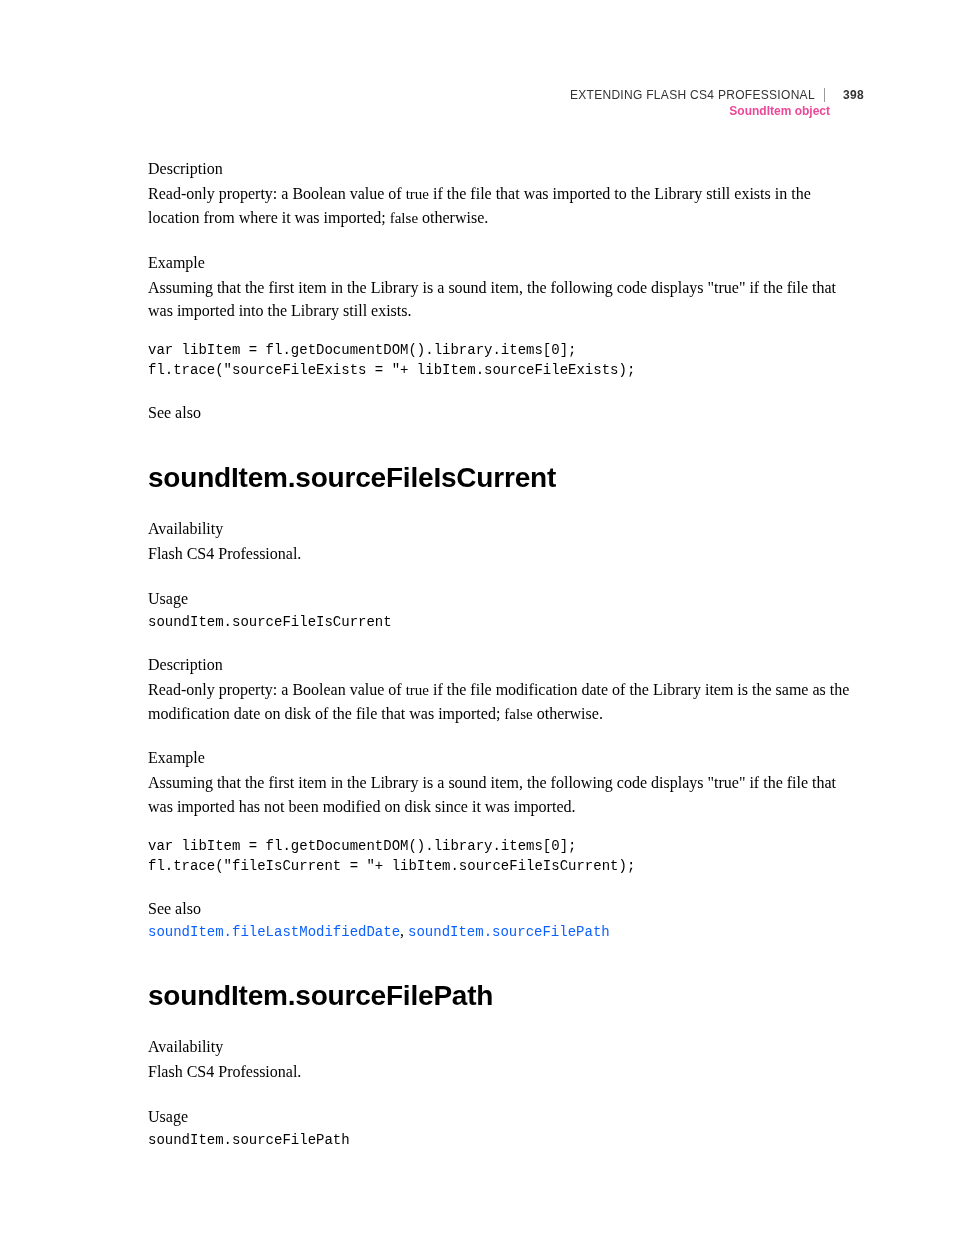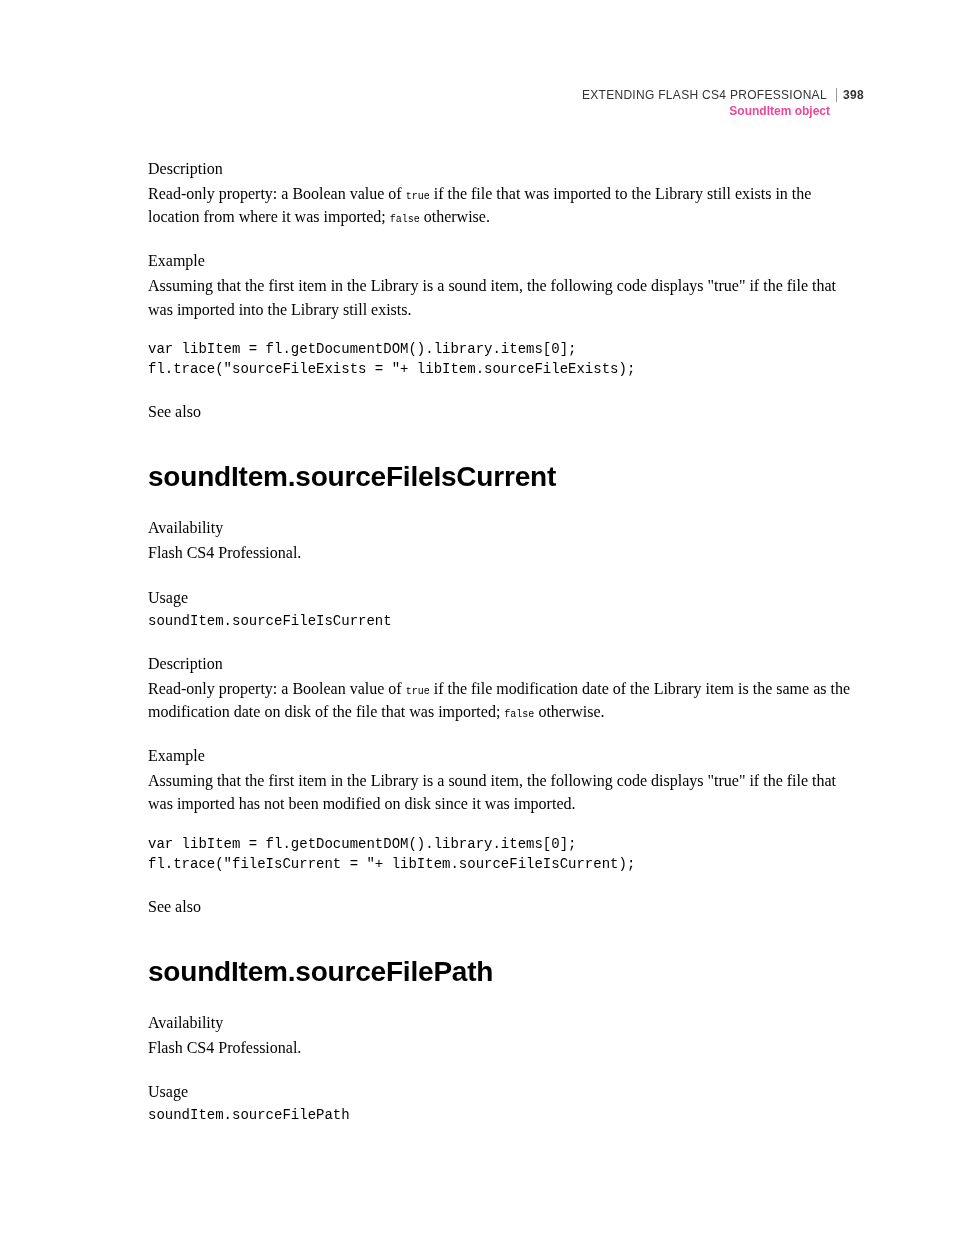--- a/index.html
+++ b/index.html
@@ -24,21 +24,21 @@
     font-family: "Myriad Pro", "Segoe UI", Arial, sans-serif;
     font-size: 12px;
     line-height: 1.3;
   }
   .running-head .line1 {
     letter-spacing: 0.3px;
     color: #333;
   }
   .running-head .pagenum {
     font-weight: 700;
-    padding-left: 6px;
+    padding-left: 18px;
     border-left: 1px solid #999;
     margin-left: 6px;
   }
   .running-head .line2 {
     font-weight: 700;
     color: #ec4899;
     padding-right: 34px; 
   }
   .content {
     padding-top: 72px;
@@ -53,22 +53,22 @@
     font-size: 16px;
     line-height: 1.45;
     margin: 0 0 24px 0;
   }
   .body.tight { margin-bottom: 18px; }
   code, .mono, pre {
     font-family: "Courier New", Courier, monospace;
     font-size: 14px;
   }
   .inline-mono {
-    font-family: Liberation Mono, monospace;
-    font-size: 10px;
+    font-family: Liberation Serif, serif;
+    font-size: 15px;
   }
   pre {
     margin: 2px 0 24px 0;
     white-space: pre;
     line-height: 1.45;
   }
   .link {
     color: #0b5fff;
     font-family: "Courier New", Courier, monospace;
     font-size: 14px;
@@ -145,20 +145,23 @@
 
     <div class="block">
       <p class="subhead">Example</p>
       <p class="body tight">Assuming that the first item in the Library is a sound item, the following code displays "true" if the file that was imported has not been modified on disk since it was imported.</p>
       <pre>var libItem = fl.getDocumentDOM().library.items[0];
 fl.trace("fileIsCurrent = "+ libItem.sourceFileIsCurrent);</pre>
     </div>
 
     <div class="block">
       <p class="subhead">See also</p>
+      <p class="seealso-line">
+        <a class="link">soundItem.fileLastModifiedDate</a><span class="comma">, </span><a class="link">soundItem.sourceFilePath</a>
+      </p>
     </div>
 
     <h2 class="api-heading">soundItem.sourceFilePath</h2>
 
     <div class="block">
       <p class="subhead">Availability</p>
       <p class="body">Flash CS4 Professional.</p>
     </div>
 
     <div class="block">

